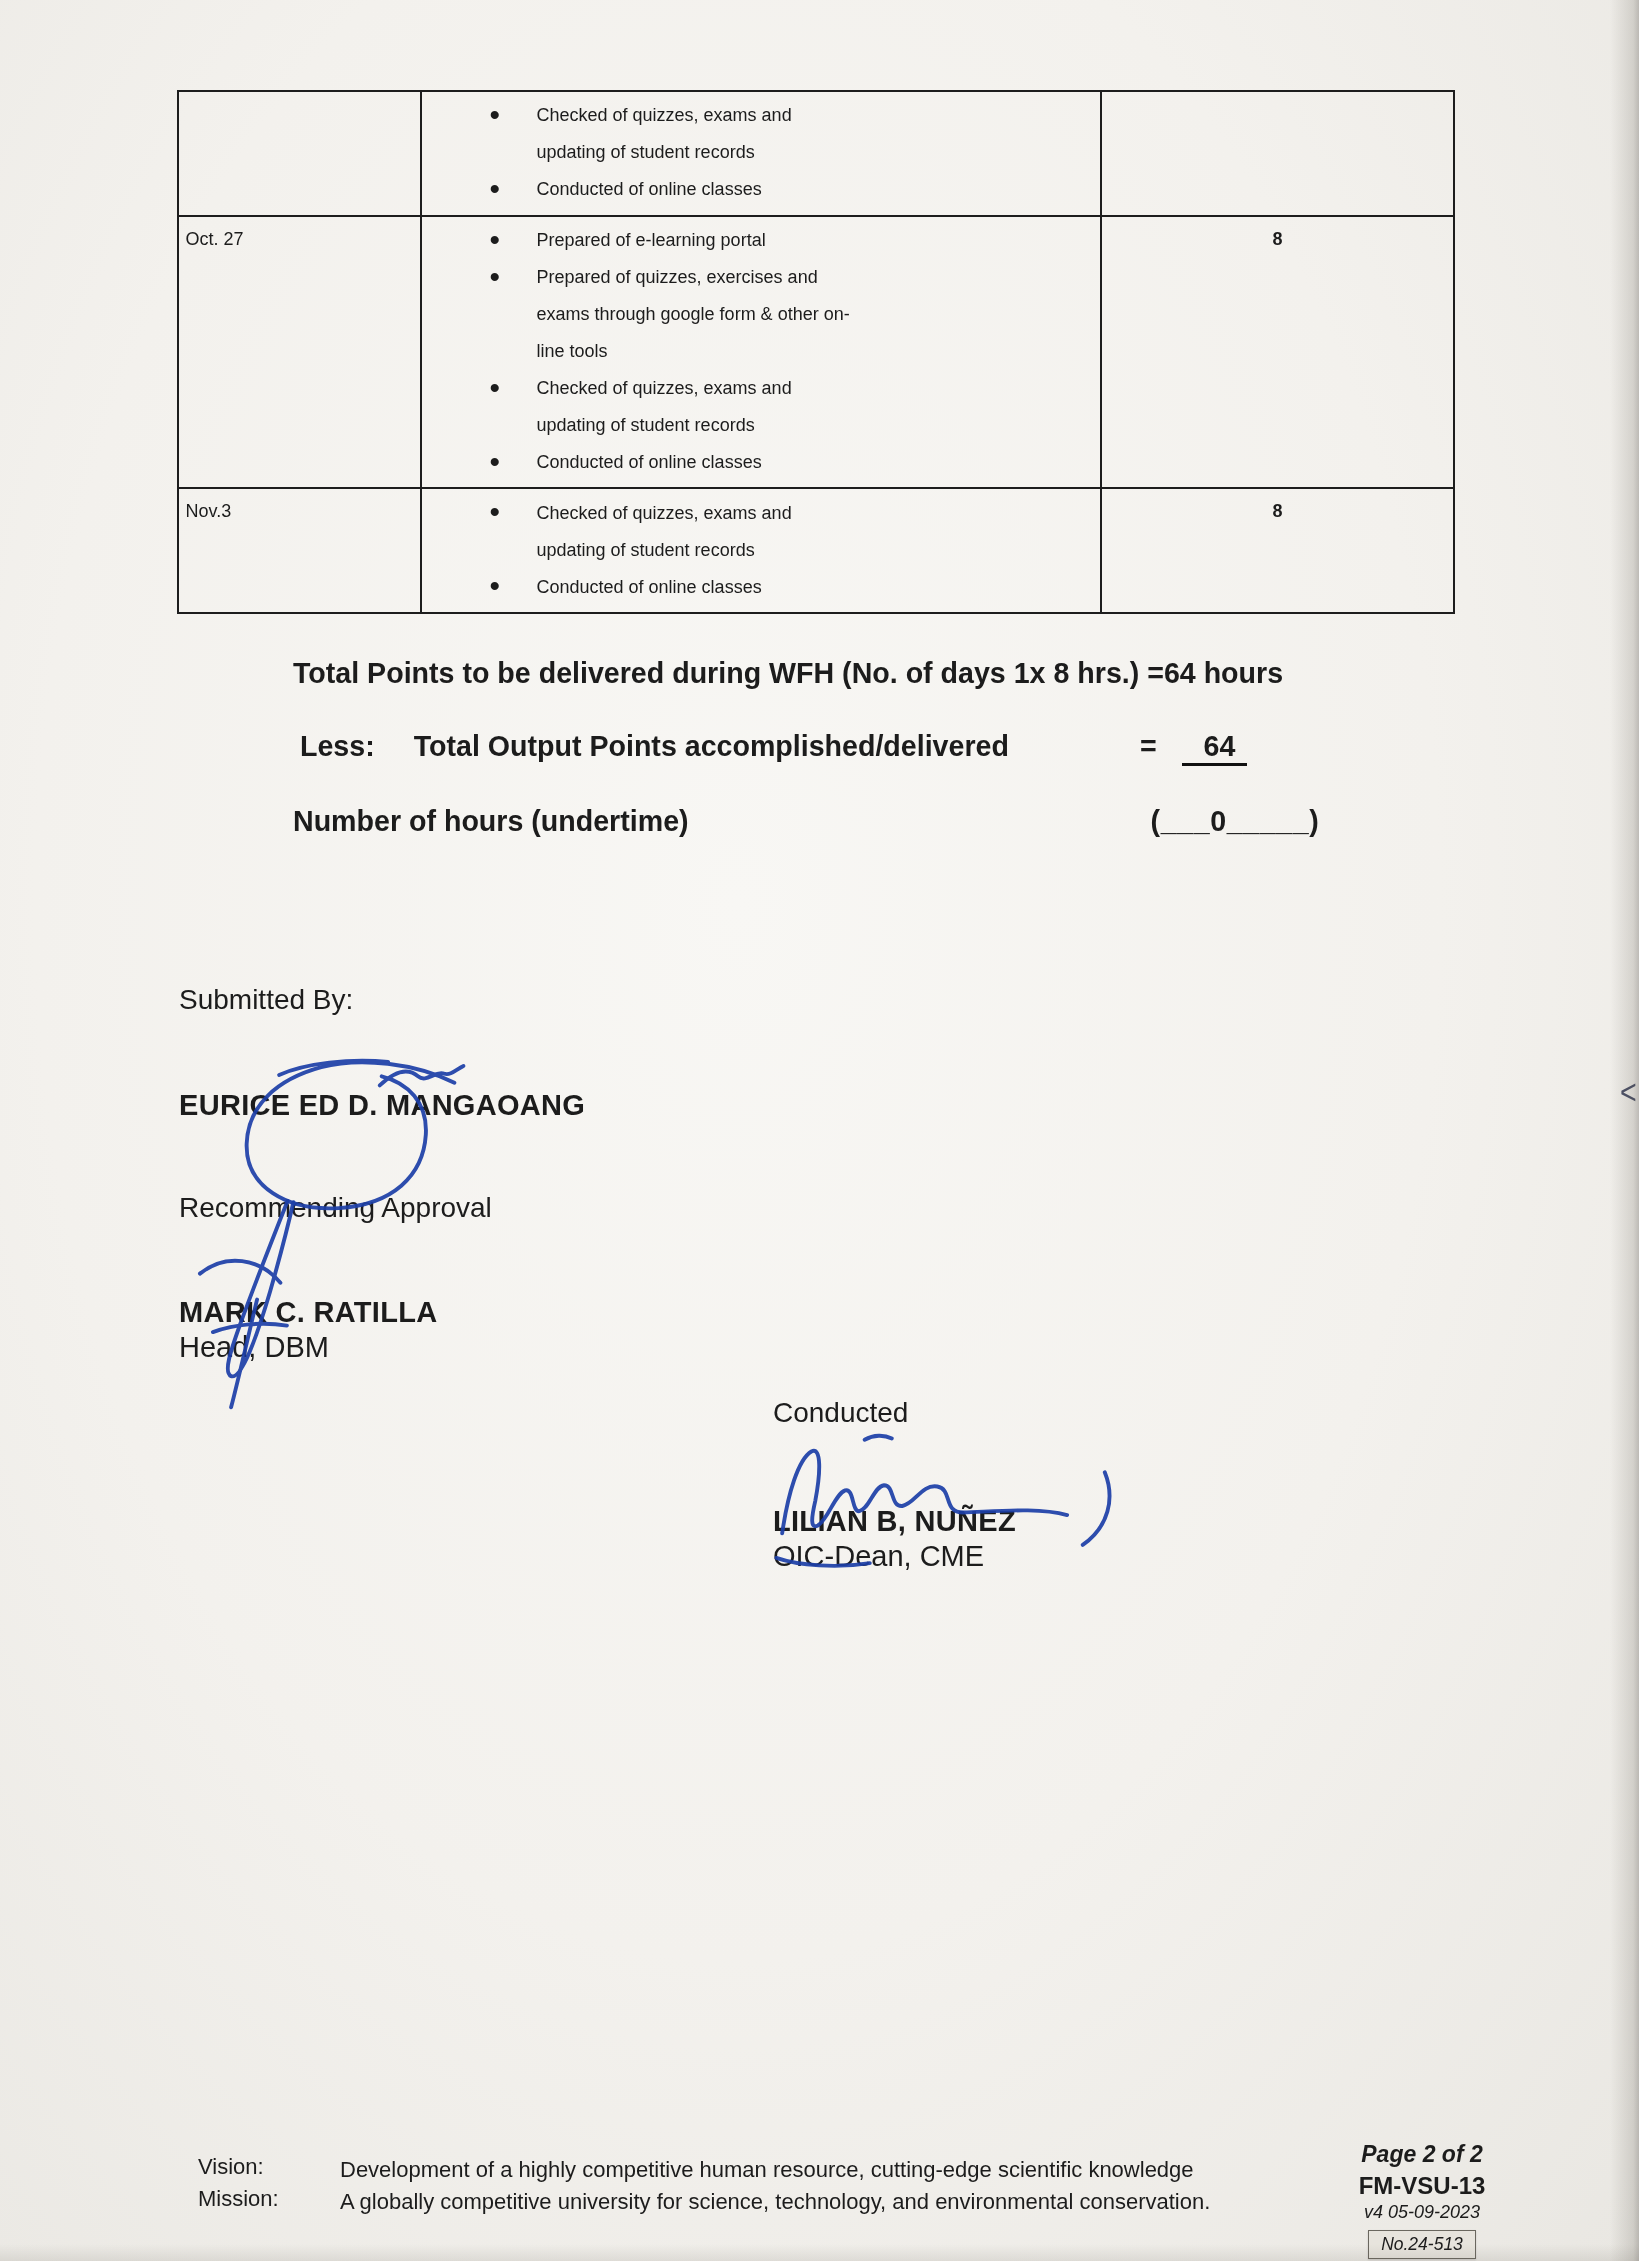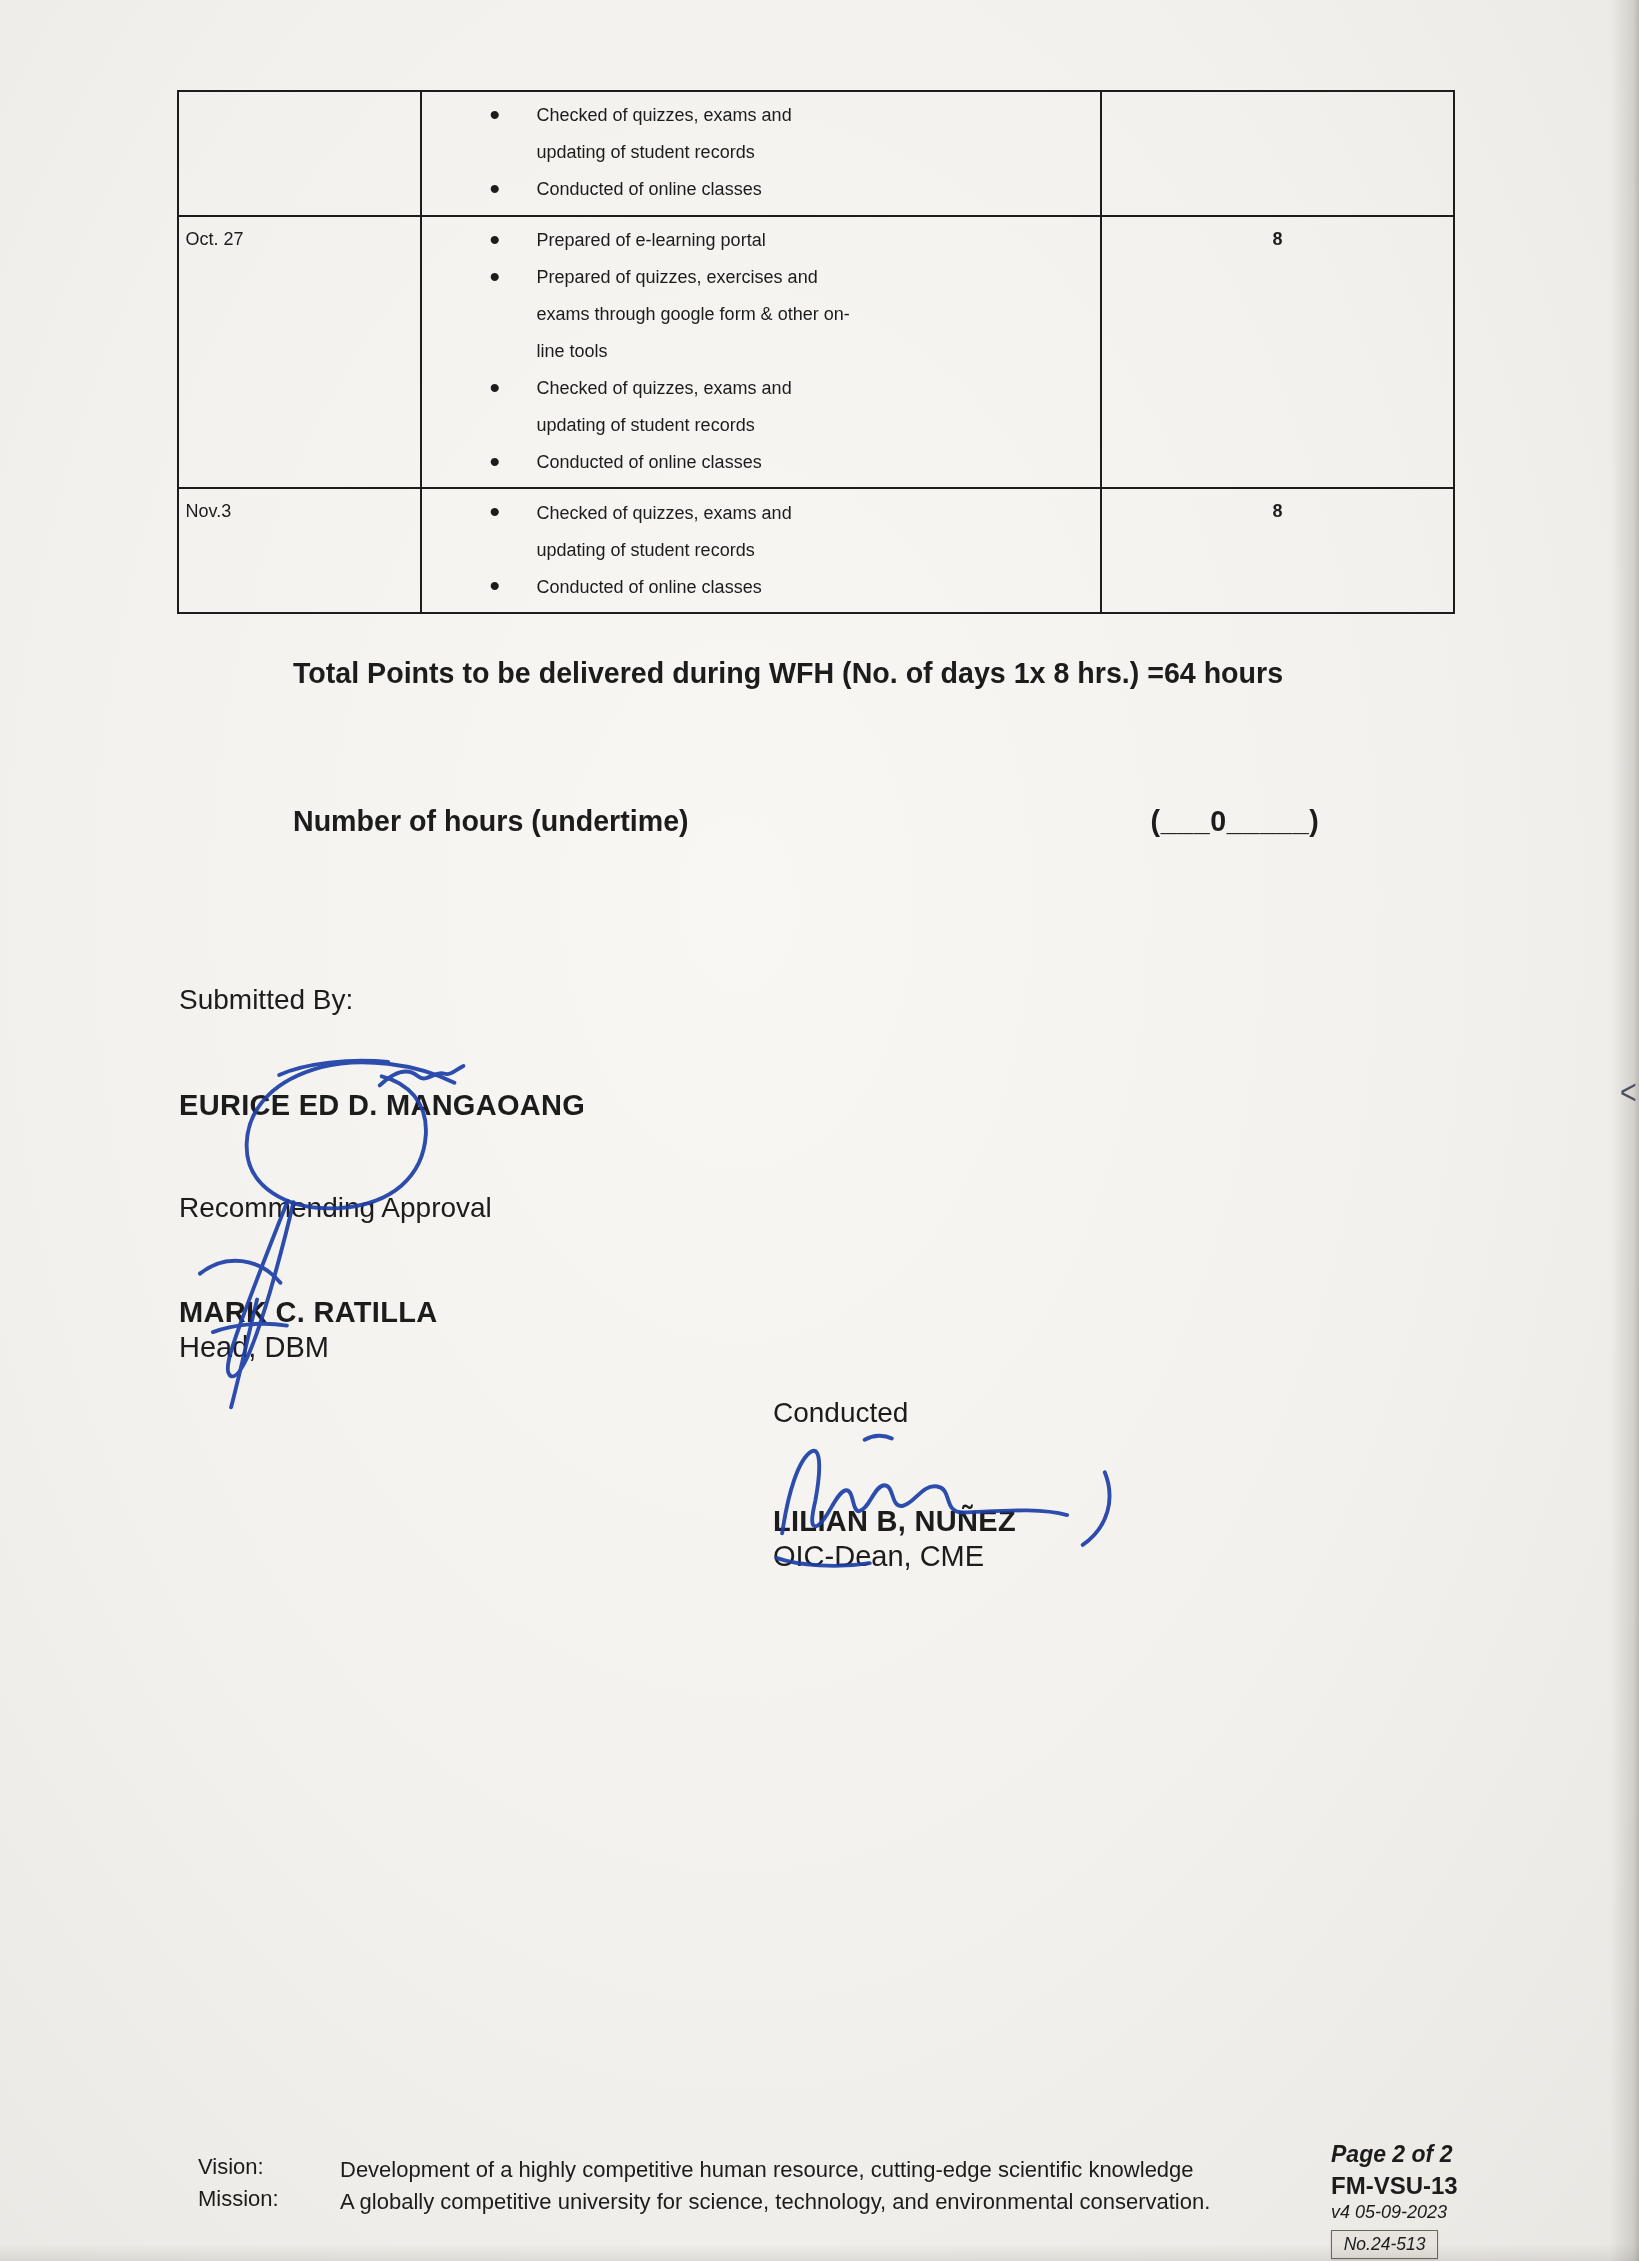--- a/index.html
+++ b/index.html
@@ -67,21 +67,21 @@
   }
 
   
   .sig-label{font-size:28px;}
   .sig-name{font-size:29px;font-weight:bold;letter-spacing:0.3px;}
   .sig-title{font-size:29px;}
 
   
   .foot-label{font-size:22px;font-weight:normal;}
   .foot-text{font-size:22px;line-height:32px;}
-  #form-meta{text-align:left;}
+  #form-meta{text-align:center;}
   .page-label{font-size:23px;font-style:italic;font-weight:bold;}
   .form-code{font-size:24px;font-weight:bold;margin-top:3.9px;}
   .form-ver{font-size:18px;font-style:italic;margin-top:2.6px;}
   .doc-no{
     display:inline-block;margin-top:6.5px;
     font-size:17.5px;font-style:italic;
     border:1.3px solid #6a675f;background:#e7e4dd;
     padding:2.6px 11.7px 3.9px 11.7px;
     box-shadow:0 0.6px 1.9px rgba(0,0,0,0.15);
   }
@@ -140,20 +140,26 @@
             <li>Conducted of online classes</li>
           </ul>
         </td>
         <td class="points-cell bold">8</td>
       </tr>
     </tbody>
   </table>
 
   <div class="abs summary-line" style="left:293px;top:657px;">Total Points to be delivered during WFH (No. of days 1x 8 hrs.) =64 hours</div>
 
+  <div class="abs summary-line" style="left:300px;top:730px;">
+    <span>Less:</span>
+    <span style="margin-left:31px;">Total Output Points accomplished/delivered</span>
+    <span style="margin-left:123px;">=</span>
+    <span class="uline" style="margin-left:17px;">64</span>
+  </div>
 
   <div class="abs summary-line" style="left:293px;top:805px;">
     <span>Number of hours (undertime)</span>
     <span style="margin-left:454px;letter-spacing:0.6px;">(___0_____)</span>
   </div>
 
   <div class="abs sig-label" style="left:179px;top:984px;">Submitted By:</div>
   <div class="abs sig-name" style="left:179px;top:1089px;">EURICE ED D. MANGAOANG</div>
 
   <div class="abs sig-label" style="left:179px;top:1192px;">Recommending Approval</div>

